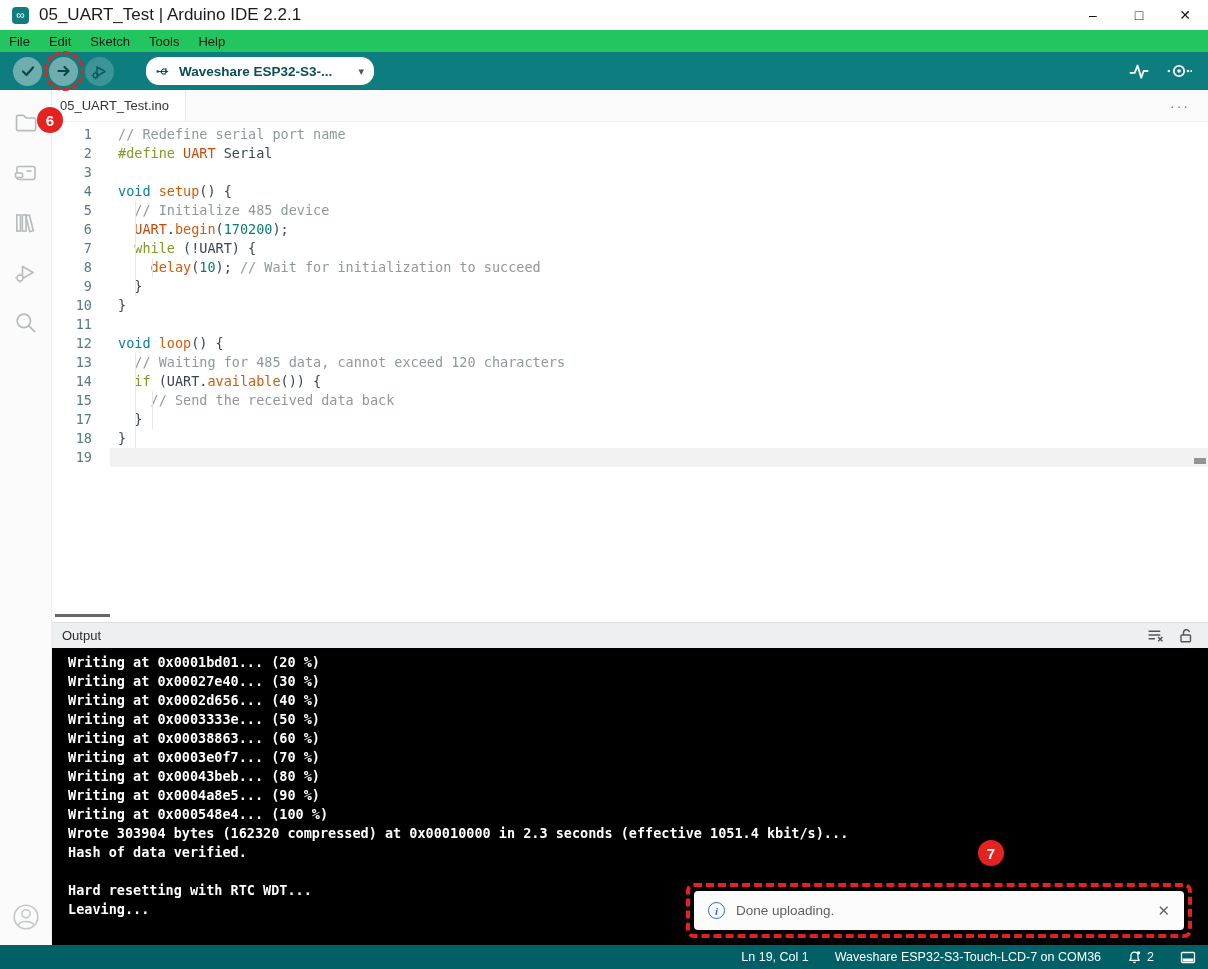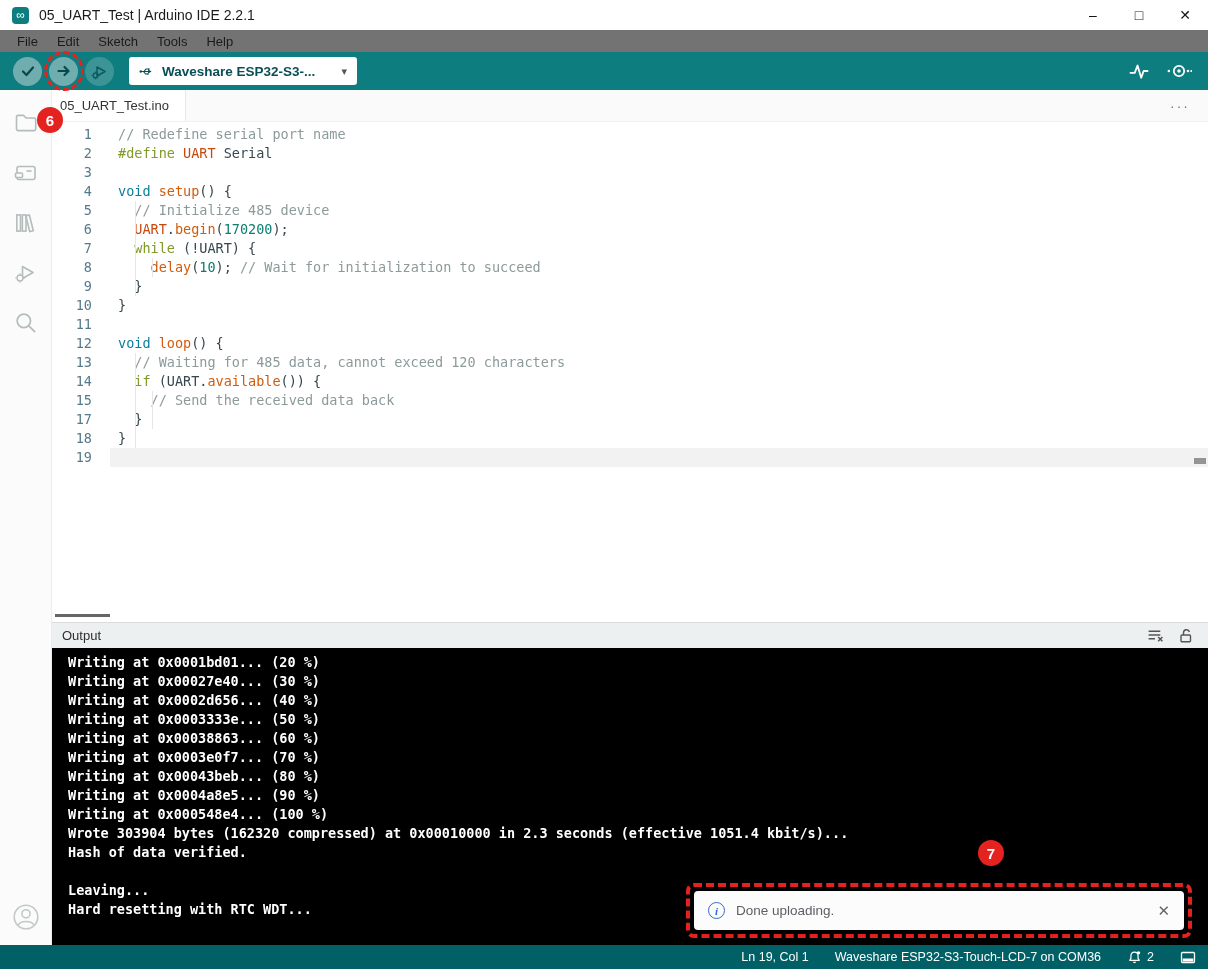--- a/index.html
+++ b/index.html
@@ -6,38 +6,38 @@
   html,body { margin:0; padding:0; background:#888; }
   .window {
     position:relative; width:1208px; height:969px; background:#fff;
     font-family:"Liberation Sans", sans-serif; overflow:hidden;
   }
   
   .titlebar { height:30px; display:flex; align-items:center; background:#fff; }
   .app-icon { width:17px; height:17px; margin-left:12px; border-radius:4px;
     background:#0d7d7f; color:#fff; font-size:12px; line-height:17px; text-align:center;
     display:flex; align-items:center; justify-content:center; }
-  .title-text { margin-left:10px; font-size:14px; color:#1b1b1b; }
+  .title-text { margin-left:10px; font-size:17px; color:#1b1b1b; }
   .win-controls { margin-left:auto; display:flex; }
   .win-btn { width:46px; height:30px; display:flex; align-items:center; justify-content:center;
     font-size:14px; color:#151515; }
   
-  .menubar { height:22px; display:flex; align-items:center; padding-left:8px; background:#737373; }
+  .menubar { height:22px; display:flex; align-items:center; background:#22c55e; }
   .menu-item { font-size:13px; color:#1b1b1b; padding:0 10px 0 9px; }
   
   .toolbar { height:38px; background:#0d7d7f; display:flex; align-items:center; position:relative; }
   .tb-btn { width:29px; height:29px; border-radius:50%; background:#6fadaf;
     display:flex; align-items:center; justify-content:center; flex:0 0 auto; }
   .tb-btn.disabled { background:#3d9496; }
   .tb-verify { margin-left:13px; }
   .tb-upload { margin-left:7px; }
   .tb-debug  { margin-left:7px; }
   .upload-ring { position:absolute; left:44px; top:-1px; width:40px; height:40px;
     border:3px dashed #e42320; border-radius:50%; pointer-events:none; z-index:5; }
-  .board-selector { margin-left:15px; width:228px; height:28px; background:#fff; border-radius:3px;
+  .board-selector { margin-left:32px; width:228px; height:28px; background:#fff; border-radius:13px;
     display:flex; align-items:center; padding:0 10px; }
   .board-label { margin-left:9px; font-size:13.5px; font-weight:bold; color:#0a4f57;
     white-space:nowrap; overflow:hidden; }
   .board-caret { margin-left:auto; color:#555; font-size:11px; }
   .tb-right { margin-left:auto; display:flex; align-items:center; gap:16px; padding-right:16px; }
   
   .main { display:flex; height:855px; }
   .sidebar { width:52px; background:#fbfbfb; border-right:1px solid #ececec;
     display:flex; flex-direction:column; align-items:center; padding-top:8px; }
   .side-icon { width:52px; height:50px; display:flex; align-items:center; justify-content:center; }
@@ -324,22 +324,22 @@
             <div class="console-line">Writing at 0x0002d656... (40 %)</div>
             <div class="console-line">Writing at 0x0003333e... (50 %)</div>
             <div class="console-line">Writing at 0x00038863... (60 %)</div>
             <div class="console-line">Writing at 0x0003e0f7... (70 %)</div>
             <div class="console-line">Writing at 0x00043beb... (80 %)</div>
             <div class="console-line">Writing at 0x0004a8e5... (90 %)</div>
             <div class="console-line">Writing at 0x000548e4... (100 %)</div>
             <div class="console-line">Wrote 303904 bytes (162320 compressed) at 0x00010000 in 2.3 seconds (effective 1051.4 kbit/s)...</div>
             <div class="console-line">Hash of data verified.</div>
             <div class="console-line">&nbsp;</div>
+            <div class="console-line">Hard resetting with RTC WDT...</div>
             <div class="console-line">Leaving...</div>
-            <div class="console-line">Hard resetting with RTC WDT...</div>
           </div>
       </div>
     </div>
   </div>
 
   <div class="statusbar">
     <span class="sb-item">Ln 19, Col 1</span>
     <span class="sb-item">Waveshare ESP32-S3-Touch-LCD-7 on COM36</span>
     <span class="sb-item">
       <svg width="15" height="15" viewBox="0 0 16 16">

